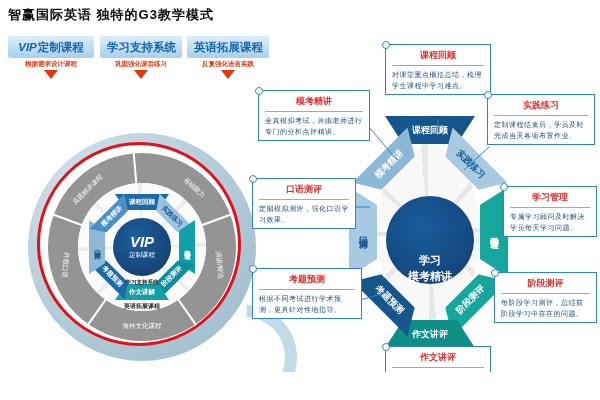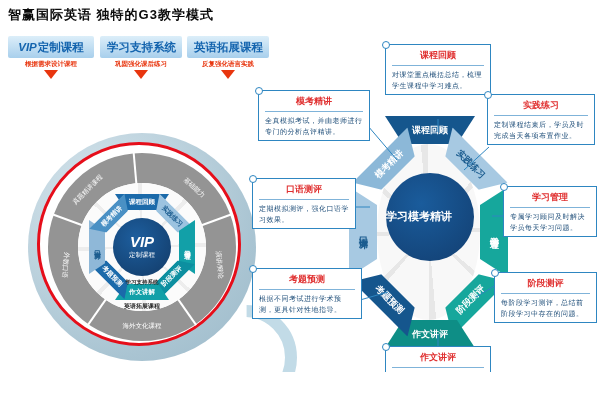--- a/index.html
+++ b/index.html
@@ -42,23 +42,23 @@
        display:flex;flex-direction:column;align-items:center;justify-content:center;color:#fff;}
   .vip .t1{font-size:15px;font-weight:bold;font-style:italic;line-height:1;}
   .vip .t2{font-size:6.5px;margin-top:2px;}
   .ring-label{position:absolute;color:#222;font-weight:bold;white-space:nowrap;}
   
   .rdia{position:absolute;left:345px;top:112px;width:170px;height:240px;}
   .rinner{position:absolute;left:32px;top:32px;width:103px;height:176px;border-radius:50%;
           background:repeating-conic-gradient(#f8f8f8 0deg 40deg,#e7e7e7 40deg 45deg);}
   .rseg{position:absolute;display:flex;align-items:center;justify-content:center;
         color:#fff;font-weight:bold;font-size:9px;white-space:nowrap;}
-  .rcenter{position:absolute;left:41px;top:61px;width:88px;height:88px;border-radius:50%;
-           background:radial-gradient(circle at 40% 35%,#1a5c9c,#123e70);display:flex;
-           align-items:center;justify-content:flex-start;color:#fff;font-weight:bold;font-size:11px;line-height:1.4;}
+  .rcenter{position:absolute;left:41px;top:84px;width:88px;height:88px;border-radius:50%;
+           background:radial-gradient(circle at 40% 35%,#1a5c9c,#123e70);display:flex;flex-direction:column;
+           align-items:center;justify-content:flex-end;color:#fff;font-weight:bold;font-size:11px;line-height:1.4;}
   
   .callout{position:absolute;background:#fff;border:1px solid #2e86c1;box-sizing:border-box;padding:4px 6px 3px;}
   .callout .pin{position:absolute;left:-4px;top:-4px;width:6px;height:6px;border:1.5px solid #2e86c1;
                 border-radius:50%;background:#fff;}
   .callout .ct{color:#e03030;font-weight:bold;font-size:9px;text-align:center;
                border-bottom:1px solid #7fb3d9;padding-bottom:3px;margin-bottom:3px;}
   .callout .cb{color:#1f4e79;font-size:7px;line-height:1.6;letter-spacing:0.5px;}
   
   .crescent{position:absolute;left:192px;top:305px;width:105px;height:105px;border-radius:50%;
             border:12px solid #c2dbe7;box-sizing:border-box;clip-path:inset(0 0 0 52%);}

